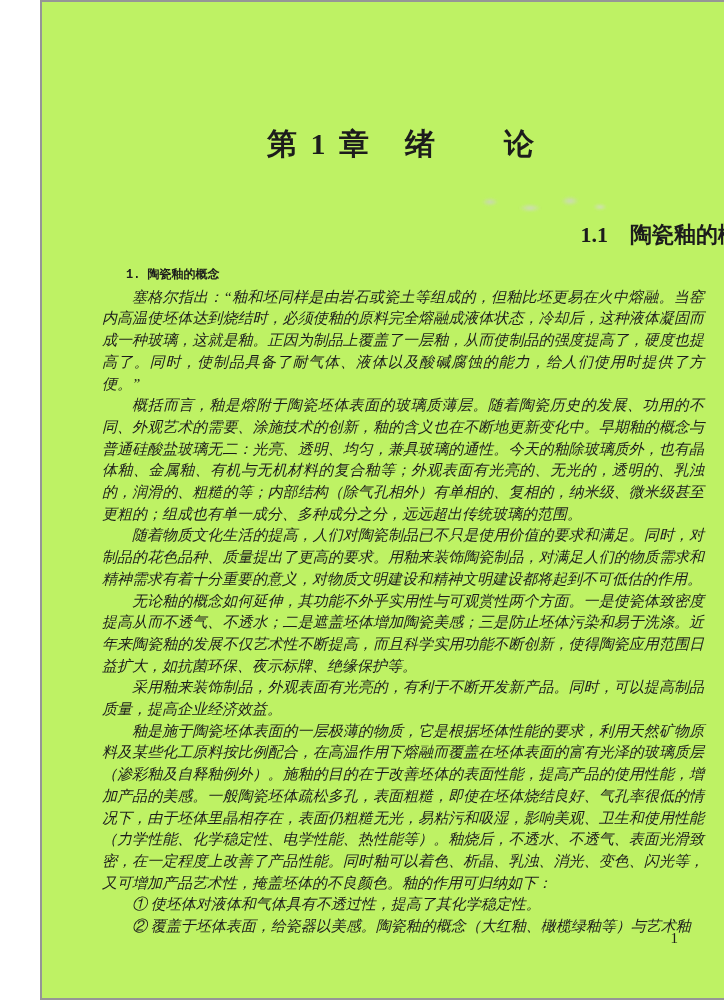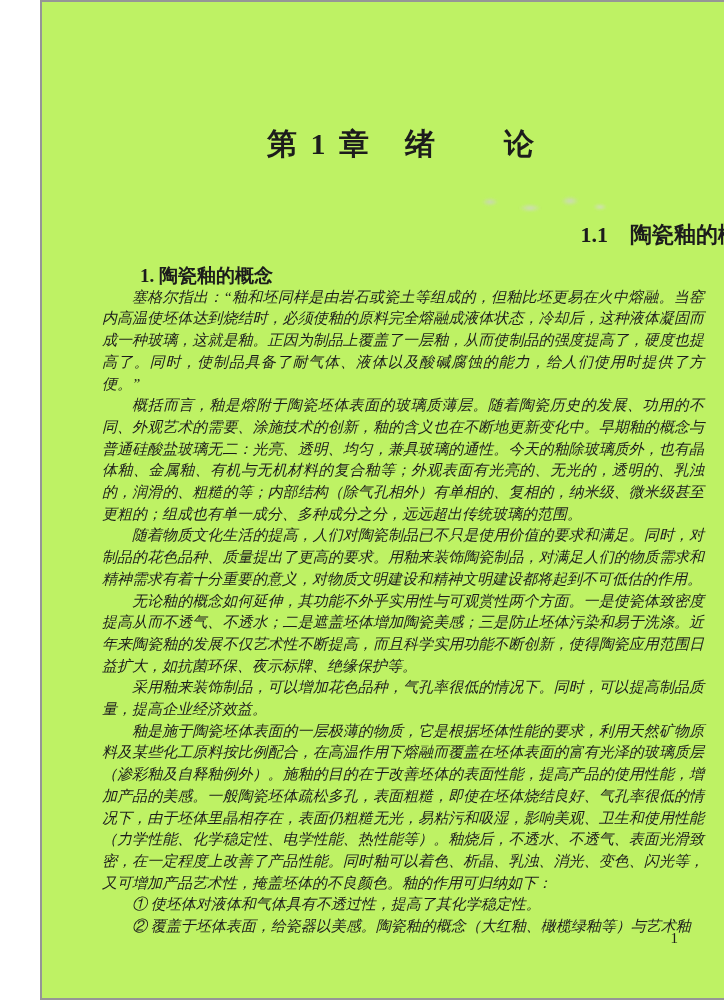--- a/index.html
+++ b/index.html
@@ -66,22 +66,22 @@
   }
   .para {
     margin: 0;
     text-indent: 2em;
     font-style: italic;
   }
   .para-heading {
     margin: 0;
     text-indent: 2em;
     font-weight: bold;
-    font-family: Liberation Serif, serif;
-    font-size: 19px;
+    font-family: Liberation Mono, monospace;
+    font-size: 12px;
   }
   .list-item {
     margin: 0;
     text-indent: 2em;
     font-style: italic;
   }
   .page-number {
     position: absolute;
     top: 928px;
     right: 84px;
@@ -99,21 +99,21 @@
   <div class="bleedthrough"></div>
 
   <div class="section-title">1.1　陶瓷釉的概述</div>
 
   <div class="body-text">
     <p class="para-heading">1. 陶瓷釉的概念</p>
     <p class="para">塞格尔指出：“釉和坯同样是由岩石或瓷土等组成的，但釉比坯更易在火中熔融。当窑内高温使坯体达到烧结时，必须使釉的原料完全熔融成液体状态，冷却后，这种液体凝固而成一种玻璃，这就是釉。正因为制品上覆盖了一层釉，从而使制品的强度提高了，硬度也提高了。同时，使制品具备了耐气体、液体以及酸碱腐蚀的能力，给人们使用时提供了方便。”</p>
     <p class="para">概括而言，釉是熔附于陶瓷坯体表面的玻璃质薄层。随着陶瓷历史的发展、功用的不同、外观艺术的需要、涂施技术的创新，釉的含义也在不断地更新变化中。早期釉的概念与普通硅酸盐玻璃无二：光亮、透明、均匀，兼具玻璃的通性。今天的釉除玻璃质外，也有晶体釉、金属釉、有机与无机材料的复合釉等；外观表面有光亮的、无光的，透明的、乳浊的，润滑的、粗糙的等；内部结构（除气孔相外）有单相的、复相的，纳米级、微米级甚至更粗的；组成也有单一成分、多种成分之分，远远超出传统玻璃的范围。</p>
     <p class="para">随着物质文化生活的提高，人们对陶瓷制品已不只是使用价值的要求和满足。同时，对制品的花色品种、质量提出了更高的要求。用釉来装饰陶瓷制品，对满足人们的物质需求和精神需求有着十分重要的意义，对物质文明建设和精神文明建设都将起到不可低估的作用。</p>
     <p class="para">无论釉的概念如何延伸，其功能不外乎实用性与可观赏性两个方面。一是使瓷体致密度提高从而不透气、不透水；二是遮盖坯体增加陶瓷美感；三是防止坯体污染和易于洗涤。近年来陶瓷釉的发展不仅艺术性不断提高，而且科学实用功能不断创新，使得陶瓷应用范围日益扩大，如抗菌环保、夜示标牌、绝缘保护等。</p>
-    <p class="para">采用釉来装饰制品，可以增加花色品种，气孔率很低的情况下。同时，可以提高制品质量，提高企业经济效益。</p>
+    <p class="para">采用釉来装饰制品，外观表面有光亮的，有利于不断开发新产品。同时，可以提高制品质量，提高企业经济效益。</p>
     <p class="para">釉是施于陶瓷坯体表面的一层极薄的物质，它是根据坯体性能的要求，利用天然矿物原料及某些化工原料按比例配合，在高温作用下熔融而覆盖在坯体表面的富有光泽的玻璃质层（渗彩釉及自释釉例外）。施釉的目的在于改善坯体的表面性能，提高产品的使用性能，增加产品的美感。一般陶瓷坯体疏松多孔，表面粗糙，即使在坯体烧结良好、气孔率很低的情况下，由于坯体里晶相存在，表面仍粗糙无光，易粘污和吸湿，影响美观、卫生和使用性能（力学性能、化学稳定性、电学性能、热性能等）。釉烧后，不透水、不透气、表面光滑致密，在一定程度上改善了产品性能。同时釉可以着色、析晶、乳浊、消光、变色、闪光等，又可增加产品艺术性，掩盖坯体的不良颜色。釉的作用可归纳如下：</p>
     <p class="list-item">① 使坯体对液体和气体具有不透过性，提高了其化学稳定性。</p>
     <p class="list-item">② 覆盖于坯体表面，给瓷器以美感。陶瓷釉的概念（大红釉、橄榄绿釉等）与艺术釉</p>
   </div>
 
   <div class="page-number">1</div>
 
 </div>
 
 </body></html>

